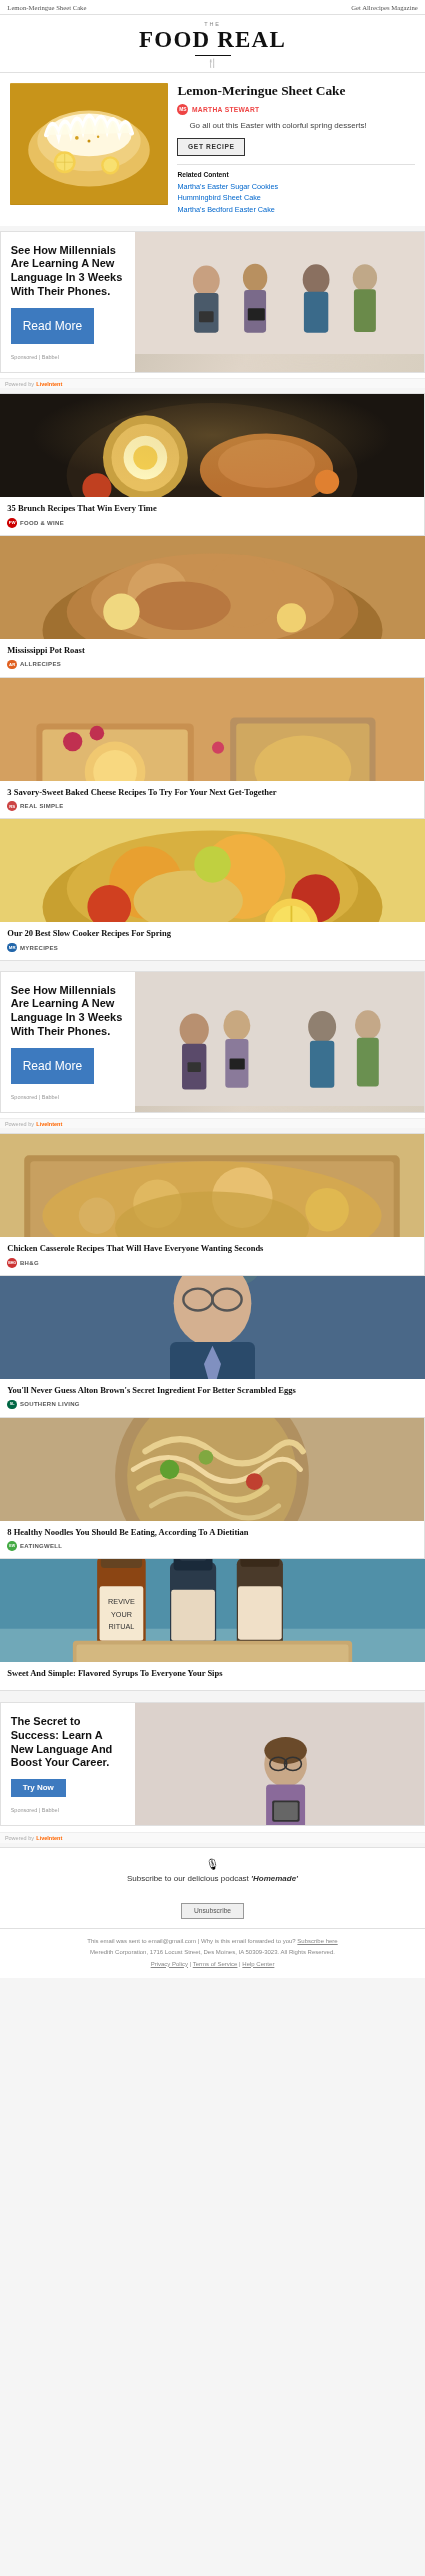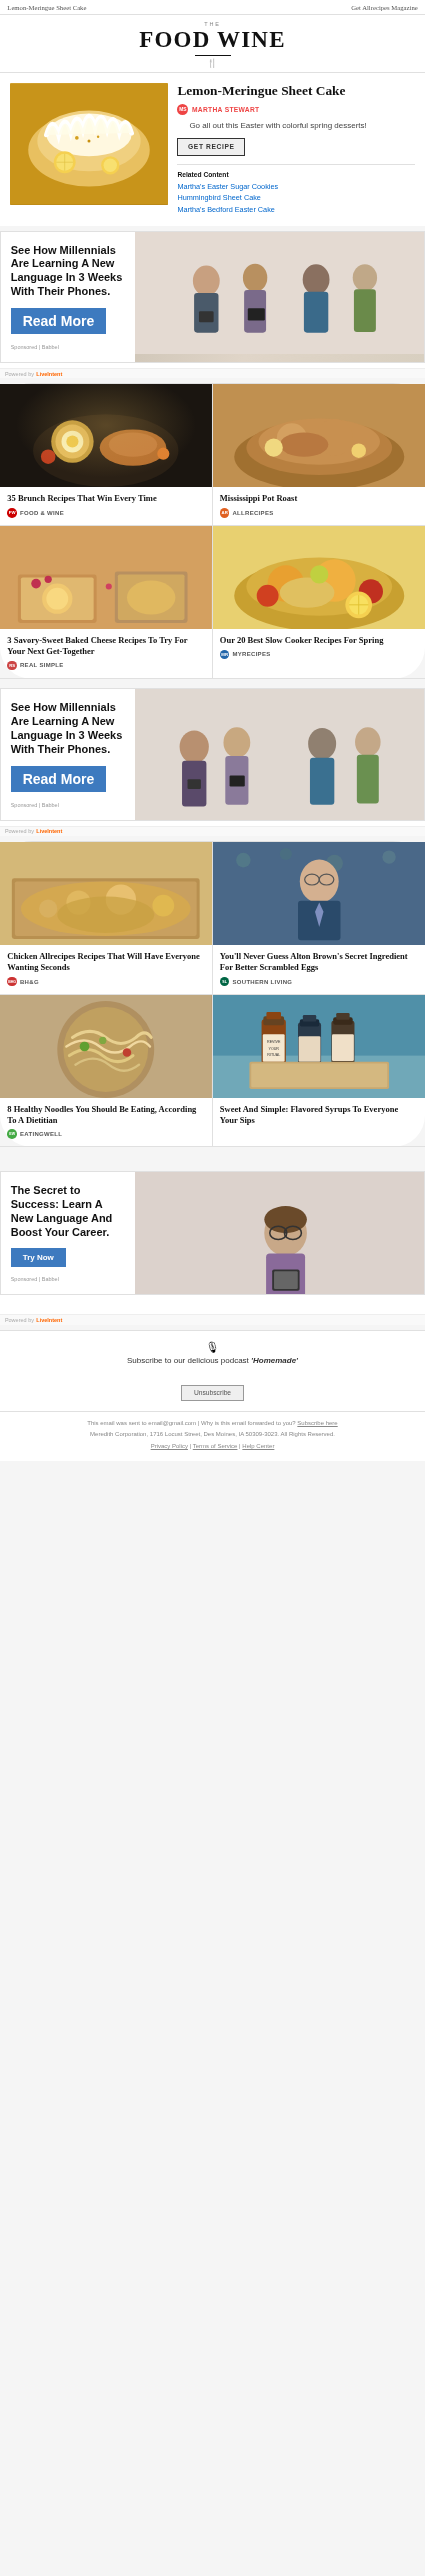--- a/index.html
+++ b/index.html
@@ -184,24 +184,24 @@
       font-weight: bold;
       color: #111;
       line-height: 1.25;
       margin-bottom: 9.7px;
       font-family: Arial, sans-serif;
     }
     .ad-read-more {
       display: inline-block;
       background: #3d7abf;
       color: #fff;
-      padding: 5px 12px;
-      font-size: 14px;
-      font-family: Arial, sans-serif;
-      font-weight: bold;
+      padding: 11px 12px;
+      font-size: 12px;
+      font-family: Arial, sans-serif;
+      font-weight: normal;
       cursor: pointer;
       margin-bottom: 7.3px;
     }
     .ad-sponsor {
       font-size: 5.5px;
       color: #999;
       font-family: Arial, sans-serif;
       margin-top: 2.4px;
     }
     .ad-image {
@@ -243,24 +243,23 @@
       right: 2.4px;
       font-size: 4.9px;
       color: #aaa;
       font-family: Arial, sans-serif;
     }
 
     
     .recipe-grid {
       background: #fff;
       display: grid;
-      grid-template-columns: 1fr 1fr;
+      grid-template-columns: 1fr;
       gap: 0;
       border-top: 0.6px solid #e0e0e0;
-      border-radius: 32px;
     }
     .recipe-card {
       border-bottom: 0.6px solid #e0e0e0;
       overflow: hidden;
     }
     .recipe-card:nth-child(odd) {
       border-right: 0.6px solid #e0e0e0;
     }
     .recipe-info {
       padding: 6px 7.3px 7.3px;
@@ -385,21 +384,21 @@
       text-align: center;
       border-top: 0.6px solid #e0e0e0;
     }
     .footer a { color: #888; text-decoration: underline; }
     .footer p { margin-bottom: 2.4px; line-height: 1.5; }
 
     
     .ad-banner-2 {
       background: #fff;
       border: 0.6px solid #e0e0e0;
-      margin: 19px 0;
+      margin: 6px 0;
       display: flex;
       overflow: hidden;
       position: relative;
     }
     .ad-content-2 {
       width: 134px;
       min-width: 134px;
       padding: 12px 9.7px;
       background: #fff;
     }
@@ -448,21 +447,21 @@
 </head>
 <body>
 
 <div class="top-nav">
   <a>Lemon-Meringue Sheet Cake</a>
   <a>Get Allrecipes Magazine</a>
 </div>
 
 <div class="header">
   <div class="the-label">THE</div>
-  <div class="logo">FOOD WINE</div>
+  <div class="logo">FOOD REAL</div>
   <div class="header-divider"></div>
   <div class="header-icon">🍴</div>
 </div>
 
 <div class="hero">
   <div class="hero-image">
     <div class="hero-image-inner">
 
       <svg width="158" height="122" viewBox="0 0 260 200">
         <rect width="260" height="200" fill="#c8941a"></rect>
@@ -695,21 +694,21 @@
         <rect x="25" y="65" width="300" height="90" rx="3" fill="#c8a060"></rect>
         <ellipse cx="175" cy="110" rx="140" ry="45" fill="#d4a850"></ellipse>
         <circle cx="130" cy="100" r="20" fill="#e0b860"></circle>
         <circle cx="200" cy="95" r="25" fill="#e8c070"></circle>
         <circle cx="80" cy="110" r="15" fill="#d8b060"></circle>
         <circle cx="270" cy="105" r="18" fill="#e0b850"></circle>
         <ellipse cx="175" cy="120" rx="80" ry="30" fill="#c8a040" opacity="0.7"></ellipse>
       </svg>
     </div>
     <div class="recipe-info">
-      <div class="recipe-title">Chicken Allrecipes Recipes That Will Have Everyone Wanting Seconds</div>
+      <div class="recipe-title">Chicken Casserole Recipes That Will Have Everyone Wanting Seconds</div>
       <div class="recipe-source">
         <span class="source-icon bhg" style="font-size:3.6px;">BHG</span>
         <span class="source-name">BH&amp;G</span>
       </div>
     </div>
   </div>
 
   <div class="recipe-card">
     <div class="img-visual img-alton">
       <svg width="100%" height="103" viewBox="0 0 350 170" preserveAspectRatio="xMidYMid slice">

